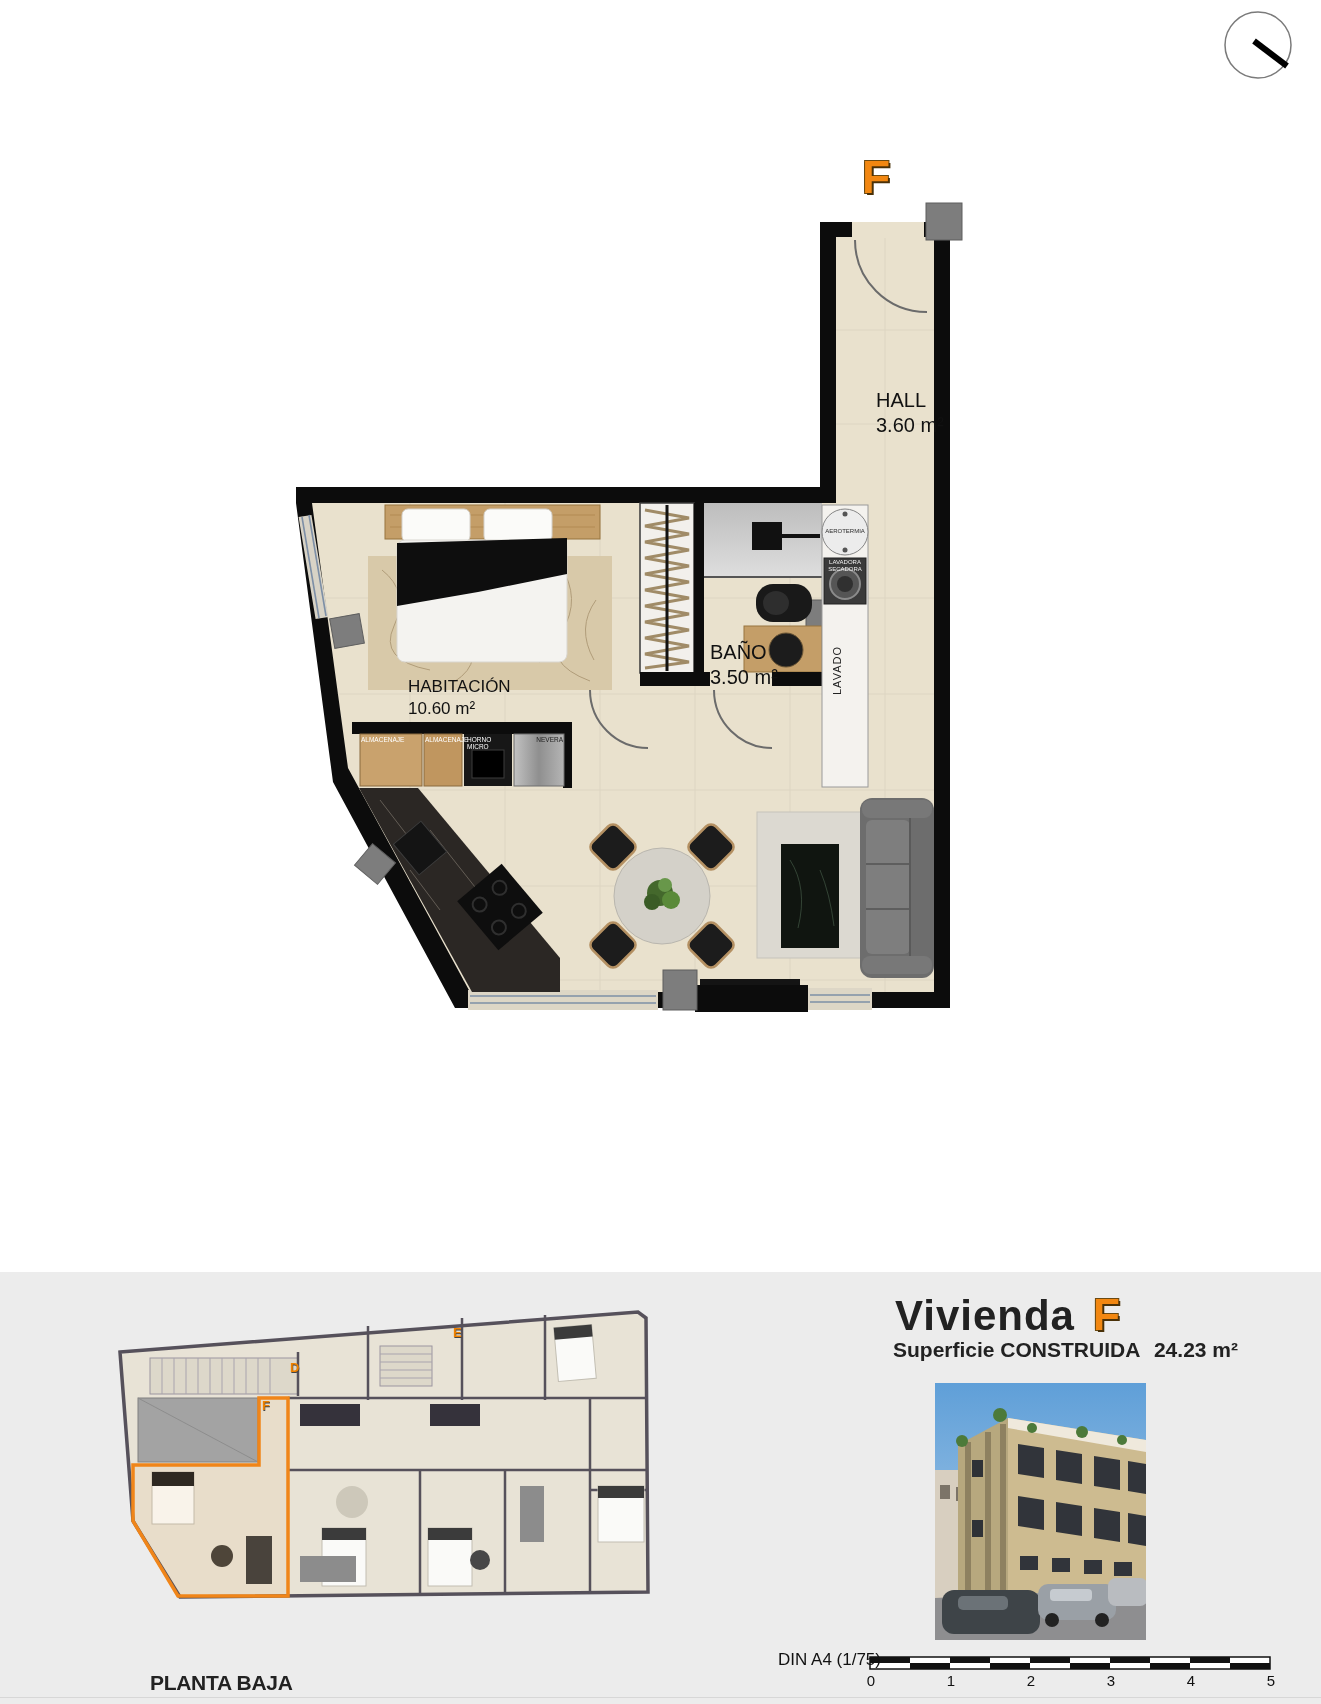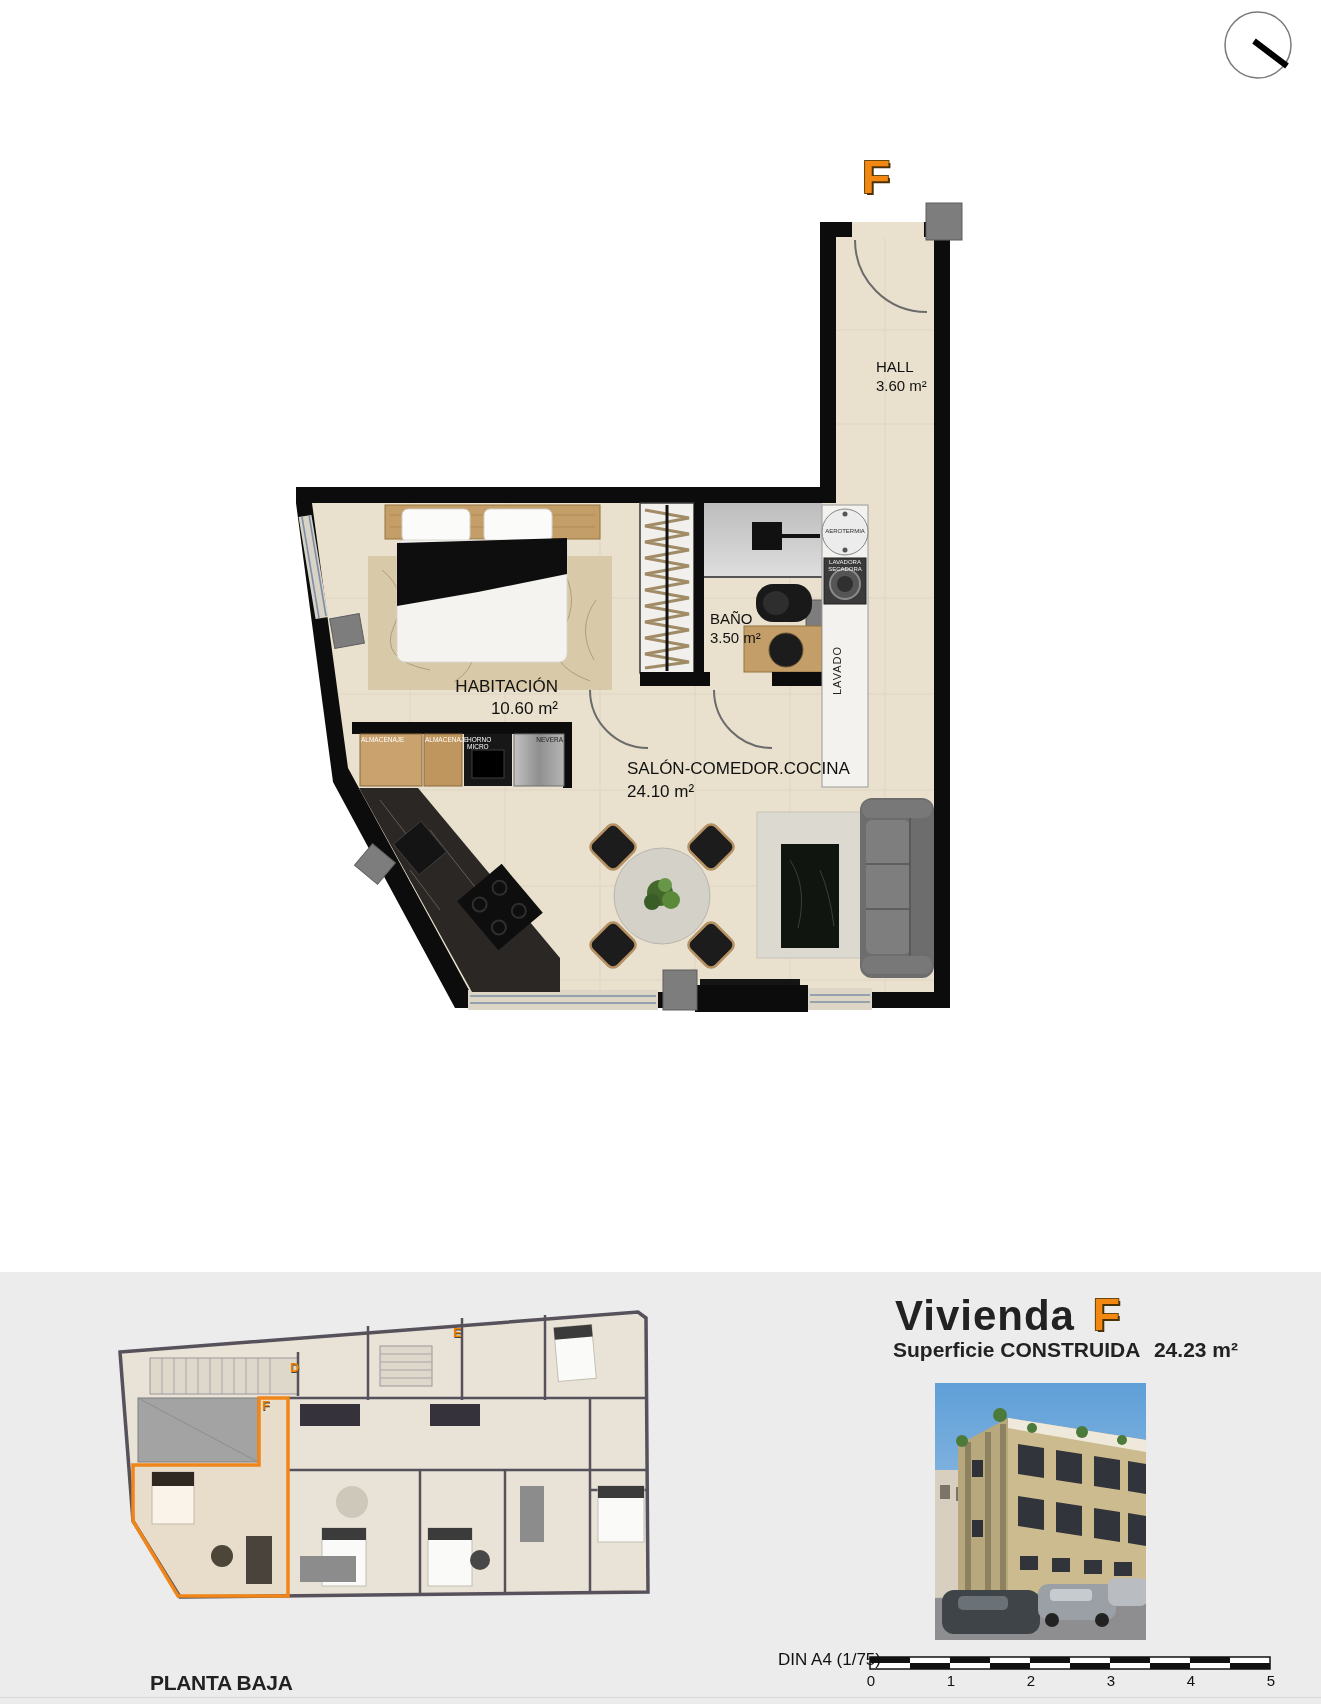--- a/index.html
+++ b/index.html
@@ -4,24 +4,24 @@
 <style>
   html,body{margin:0;padding:0;background:#fff;}
   .page{position:relative;width:1321px;height:1704px;background:#fff;overflow:hidden;
         font-family:"Liberation Sans", sans-serif;}
   .footer-band{position:absolute;left:0;top:1272px;width:1321px;height:432px;background:#ececec;}
   .footer-line{position:absolute;left:0;top:1697px;width:1321px;height:1px;background:#d7d7d7;}
   svg.scene{position:absolute;left:0;top:0;}
   .ov{position:absolute;color:#111;}
   .unit-f-top{left:862px;top:150px;font-size:46px;font-weight:bold;color:#f28711;
       text-shadow:2px 2px 0 #4a3108,-1px -1px 0 #6b4a12,1px -1px 0 #6b4a12,-1px 1px 0 #6b4a12;}
-  .room{font-size:15px;line-height:1.25;}
+  .room{font-size:20px;line-height:1.25;margin-top:30px;}
   .hall-label{left:876px;top:358px;}
   .bano-label{left:710px;top:610px;}
-  .hab-label{left:408px;top:676px;width:150px;text-align:right;font-size:17px;line-height:1.3;}
+  .hab-label{left:408px;top:676px;width:150px;text-align:left;font-size:17px;line-height:1.3;}
   .salon-label{left:627px;top:758px;font-size:17px;line-height:1.35;}
   .fix{color:#2b2b2b;}
   .aero-label{left:812px;top:528px;width:66px;text-align:center;font-size:6px;letter-spacing:0;}
   .washer-label{left:822px;top:559px;width:46px;text-align:center;font-size:6px;color:#f0f0f0;line-height:1.1;}
   .lavado-label{left:831px;top:625px;height:92px;width:22px;font-size:11px;letter-spacing:1px;color:#222;
       writing-mode:vertical-rl;transform:rotate(180deg);text-align:center;}
   .cab{font-size:6.5px;color:#fff;line-height:1.15;}
   .cab1{left:361px;top:736px;width:60px;text-align:left;}
   .cab2{left:425px;top:736px;width:37px;text-align:left;}
   .oven-label{left:467px;top:736px;width:46px;}
@@ -363,24 +363,20 @@
     <div>3.60 m²</div>
   </div>
   <div class="ov room bano-label">
     <div>BAÑO</div>
     <div>3.50 m²</div>
   </div>
   <div class="ov hab-label">
     <div>HABITACIÓN</div>
     <div>10.60 m²</div>
   </div>
-  <div class="ov salon-label">
-    <div>SALÓN-COMEDOR.COCINA</div>
-    <div>24.10 m²</div>
-  </div>
 
   <div class="ov fix aero-label">AEROTERMIA</div>
   <div class="ov washer-label">
     <div>LAVADORA</div>
     <div>SECADORA</div>
   </div>
   <div class="ov lavado-label">LAVADO</div>
 
   <div class="ov cab cab1">ALMACENAJE</div>
   <div class="ov cab cab2">ALMACENAJE</div>

